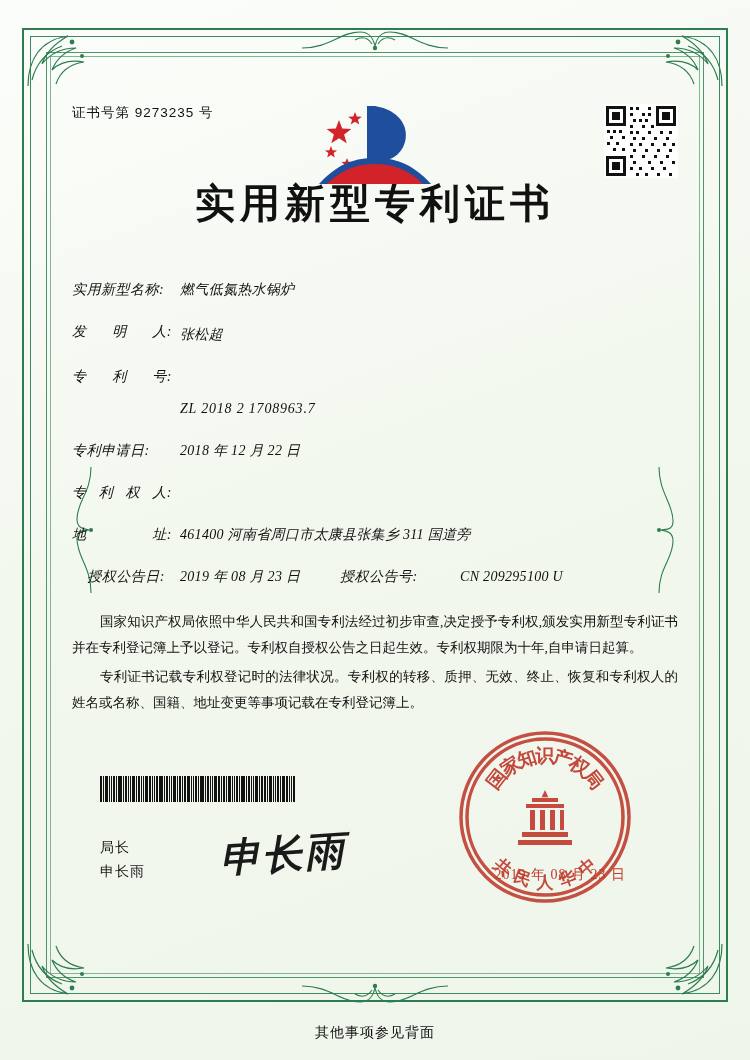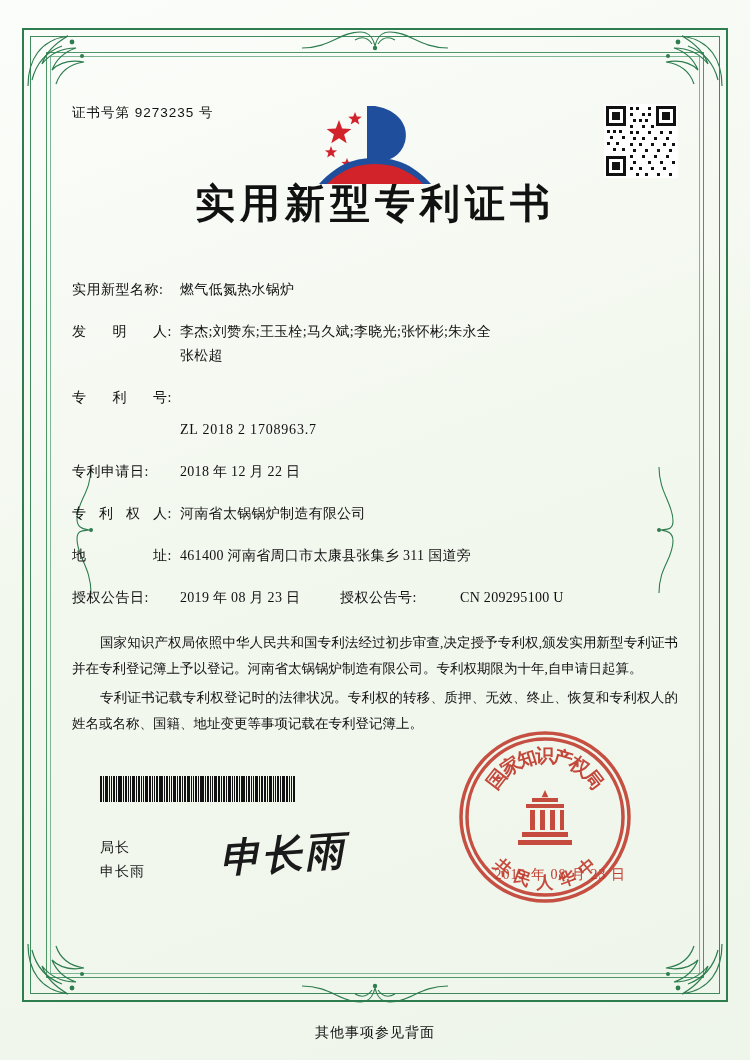--- a/index.html
+++ b/index.html
@@ -123,20 +123,21 @@
     letter-spacing: 5px;
     color: #111;
     margin-top: 54px;
     font-family: "Liberation Serif", serif;
   }
 
   .fields {
     margin-top: 48px;
     font-size: 14px;
     line-height: 1.5;
+    font-style: italic;
   }
   .field-row {
     display: flex;
     align-items: flex-start;
     margin-bottom: 21px;
   }
   .field-label {
     width: 108px;
     flex: none;
     color: #111;
@@ -164,21 +165,21 @@
   .field-value .second-line {
     display: block;
     margin-top: 3px;
   }
 
   .pub-row {
     display: flex;
     align-items: flex-start;
     margin-bottom: 22px;
   }
-  .pub-left-label { width: 108px; flex: none; }
+  .pub-left-label { width: 108px; flex: none; text-align: center; }
   .pub-left-value { width: 160px; flex: none; }
   .pub-right-label { width: 120px; flex: none; }
   .pub-right-value { flex: 1; }
 
   .paragraphs {
     margin-top: 12px;
     font-size: 13.5px;
     line-height: 1.95;
     color: #111;
     text-align: justify;
@@ -438,21 +439,20 @@
         <div class="field-value">燃气低氮热水锅炉</div>
       </div>
 
       <div class="field-row">
         <div class="field-label spread">
           <span>发</span>
           <span>明</span>
           <span>人:</span>
         </div>
         <div class="field-value">
-          <span>李杰;刘赞东;王玉栓;马久斌;李晓光;张怀彬;朱永全</span>
           <span class="second-line">张松超</span>
         </div>
       </div>
 
       <div class="field-row">
         <div class="field-label spread">
           <span>专</span>
           <span>利</span>
           <span>号:</span>
         </div>
@@ -464,41 +464,40 @@
         <div class="field-value">2018 年 12 月 22 日</div>
       </div>
 
       <div class="field-row">
         <div class="field-label spread">
           <span>专</span>
           <span>利</span>
           <span>权</span>
           <span>人:</span>
         </div>
-        <div class="field-value">河南省太锅锅炉制造有限公司</div>
       </div>
 
       <div class="field-row">
         <div class="field-label spread">
           <span>地</span>
           <span>址:</span>
         </div>
         <div class="field-value">461400 河南省周口市太康县张集乡 311 国道旁</div>
       </div>
 
       <div class="pub-row">
         <div class="field-label pub-left-label">授权公告日:</div>
         <div class="field-value pub-left-value">2019 年 08 月 23 日</div>
         <div class="field-label pub-right-label">授权公告号:</div>
         <div class="field-value pub-right-value">CN 209295100 U</div>
       </div>
     </div>
 
     <div class="paragraphs">
-      <p>国家知识产权局依照中华人民共和国专利法经过初步审查,决定授予专利权,颁发实用新型专利证书并在专利登记簿上予以登记。河南省太锅锅炉制造有限公司。专利权期限为十年,自申请日起算。</p>
+      <p>国家知识产权局依照中华人民共和国专利法经过初步审查,决定授予专利权,颁发实用新型专利证书并在专利登记簿上予以登记。专利权自授权公告之日起生效。专利权期限为十年,自申请日起算。</p>
       <p>专利证书记载专利权登记时的法律状况。专利权的转移、质押、无效、终止、恢复和专利权人的姓名或名称、国籍、地址变更等事项记载在专利登记簿上。</p>
     </div>
 
     <div class="barcode">
       <i style="width:2px"></i>
         <i style="width:1px"></i>
         <i style="width:3px"></i>
         <i style="width:1px"></i>
       <i style="width:1px"></i>
         <i style="width:2px"></i>

